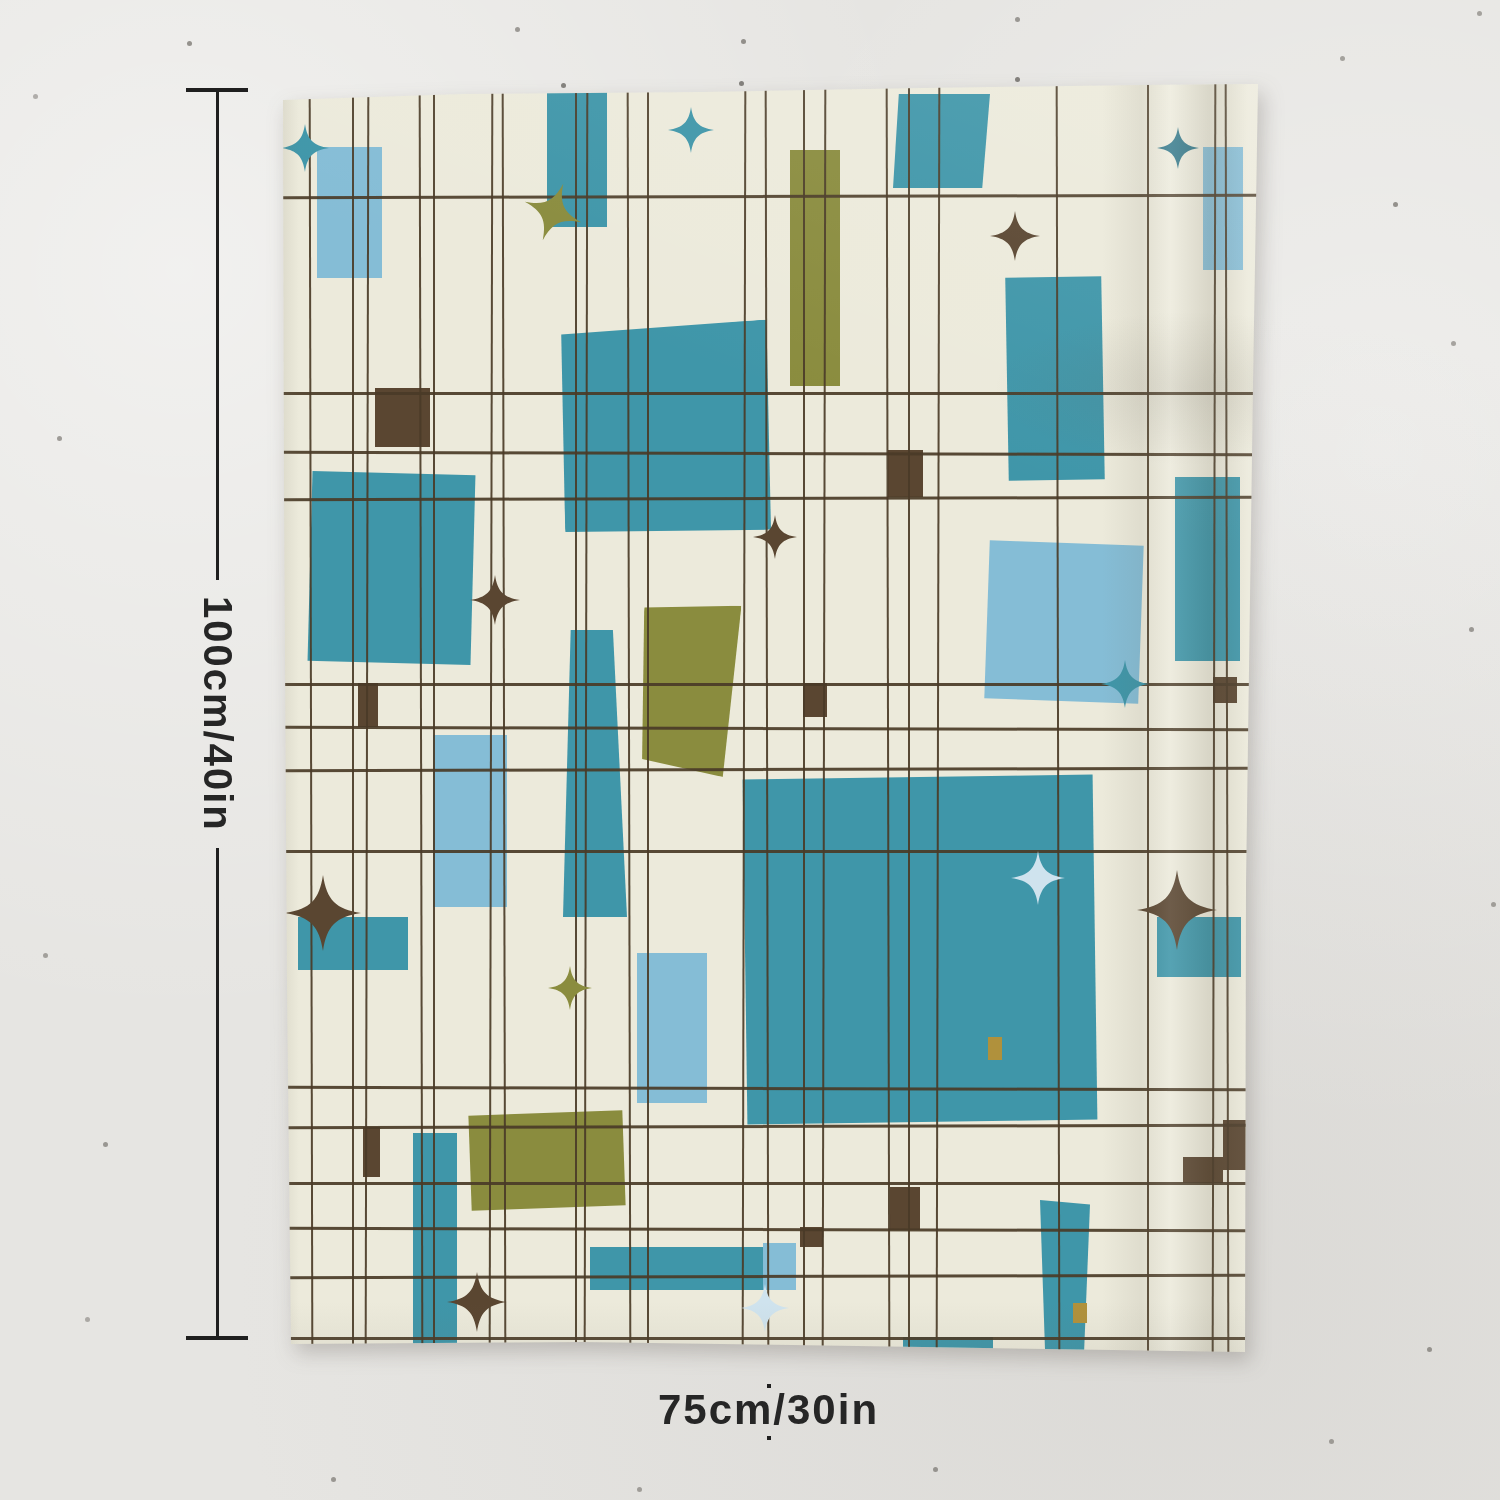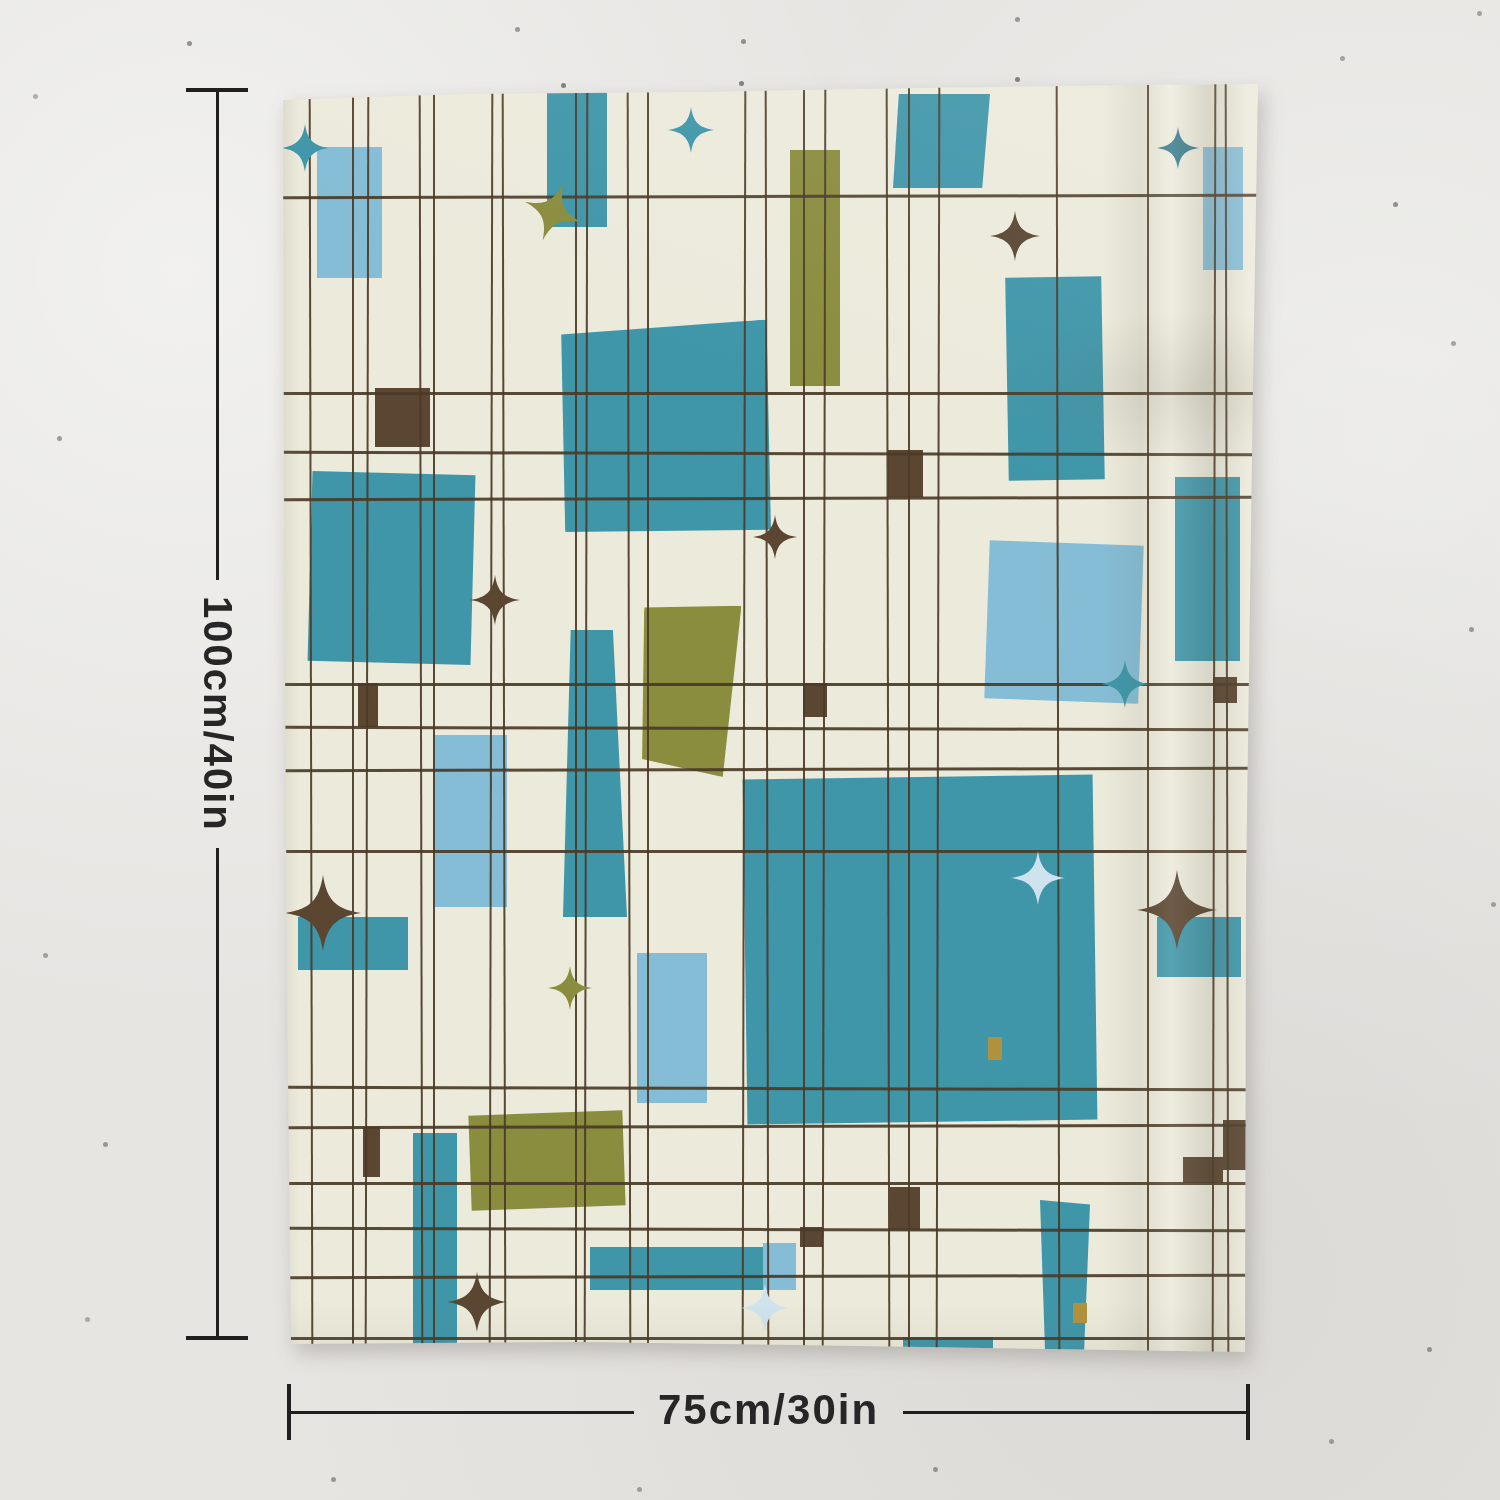--- a/index.html
+++ b/index.html
@@ -61,21 +61,21 @@
   }
   .dim-v .cap{width:62px;height:4px;background:#1f1f1f;}
   .dim-v .seg{width:3px;flex:1;background:#1f1f1f;}
   .dim-v .dim-label{
     writing-mode:vertical-rl;font-size:40px;font-weight:700;color:#262626;
     padding:16px 0;letter-spacing:2px;white-space:nowrap;
   }
   
   .dim-h{
     position:absolute;left:287px;top:1384px;width:963px;height:56px;
-    display:flex;flex-direction:row;align-items:center;
+    display:flex;flex-direction:column;align-items:center;
   }
   .dim-h .tick{width:4px;height:56px;background:#1f1f1f;}
   .dim-h .seg{height:3px;flex:1;background:#1f1f1f;}
   .dim-h .dim-label{
     font-size:42px;font-weight:700;color:#262626;padding:0 24px;
     letter-spacing:2px;white-space:nowrap;transform:translateY(-2px);
   }
 </style>
 </head>
 <body>

